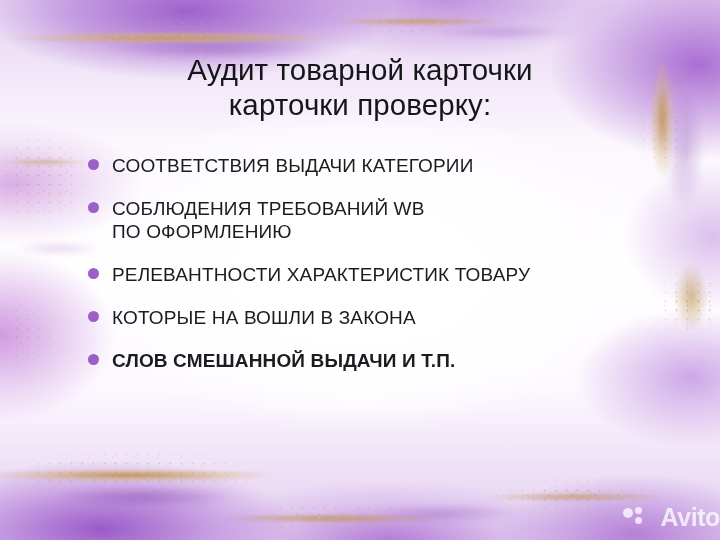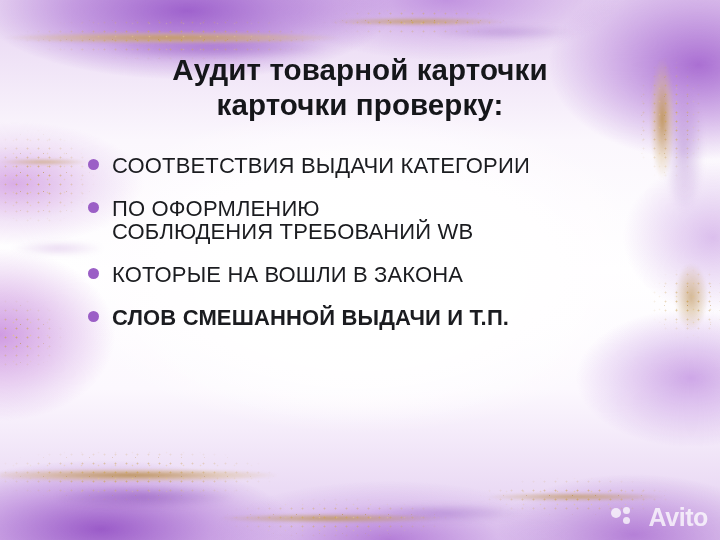--- a/index.html
+++ b/index.html
@@ -114,21 +114,21 @@
     z-index: 5;
   }
 
   .title {
     position: absolute;
     top: 52px;
     left: 60px;
     width: 600px;
     text-align: center;
     font-size: 29.5px;
-    font-weight: bold;
+    font-weight: normal;
     line-height: 35px;
     color: #15161a;
     letter-spacing: 0.1px;
   }
   .title-line { display: block; }
 
   .bullet-list {
     position: absolute;
     top: 154px;
     left: 88px;
@@ -146,32 +146,32 @@
     position: absolute;
     left: 0;
     top: 5px;
     width: 11px;
     height: 11px;
     border-radius: 50%;
     background: #9b5fc6;
   }
 
   .bullet-text {
-    font-size: 22px;
+    font-size: 19px;
     line-height: 23px;
     color: #1b1c20;
     letter-spacing: 0.15px;
     white-space: nowrap;
   }
   .bullet-text-line { display: block; }
 
   
   .watermark {
     position: absolute;
-    right: 12px;
+    right: 0;
     bottom: 10px;
     display: flex;
     align-items: center;
     gap: 16px;
     z-index: 8;
     opacity: 0.82;
   }
   .wm-dots {
     position: relative;
     width: 21px;
@@ -218,25 +218,31 @@
       <div class="bullet-item">
         <span class="bullet-dot"></span>
         <div class="bullet-text">
           <span class="bullet-text-line">СООТВЕТСТВИЯ ВЫДАЧИ КАТЕГОРИИ</span>
         </div>
       </div>
 
       <div class="bullet-item">
         <span class="bullet-dot"></span>
         <div class="bullet-text">
+          <span class="bullet-text-line">СОБЛЮДЕНИЯ ТРЕБОВАНИЙ WB</span>
           <span class="bullet-text-line">ПО ОФОРМЛЕНИЮ</span>
-          <span class="bullet-text-line">СОБЛЮДЕНИЯ ТРЕБОВАНИЙ WB</span>
-        </div>
-      </div>
-
+        </div>
+      </div>
+
+      <div class="bullet-item">
+        <span class="bullet-dot"></span>
+        <div class="bullet-text">
+          <span class="bullet-text-line">РЕЛЕВАНТНОСТИ ХАРАКТЕРИСТИК ТОВАРУ</span>
+        </div>
+      </div>
 
 
       <div class="bullet-item">
         <span class="bullet-dot"></span>
         <div class="bullet-text">
           <span class="bullet-text-line">КОТОРЫЕ НА ВОШЛИ В ЗАКОНА</span>
         </div>
       </div>
 
       <div class="bullet-item">

